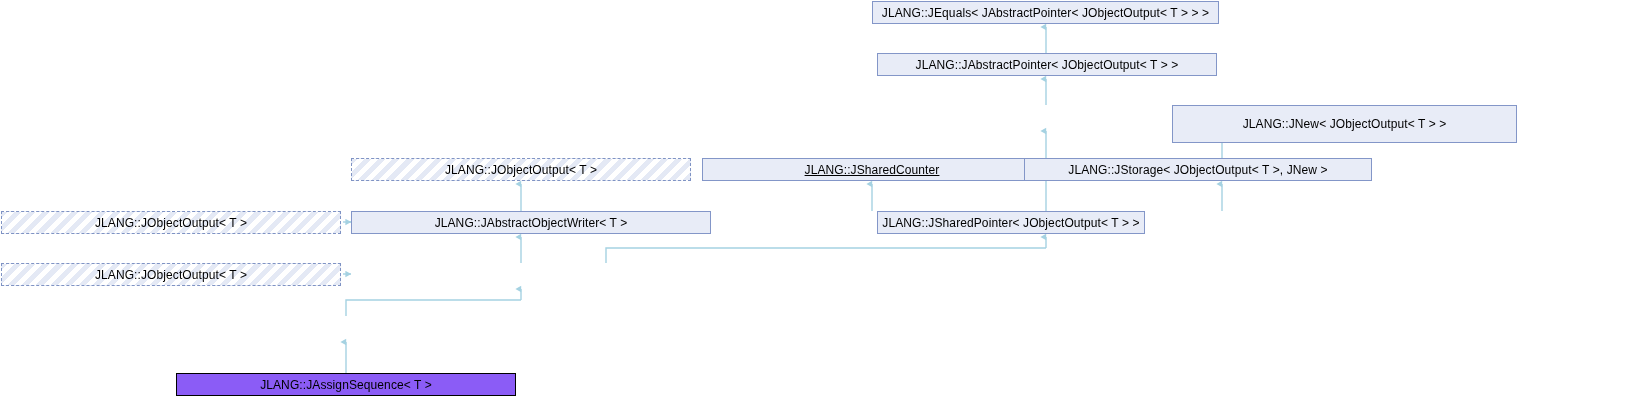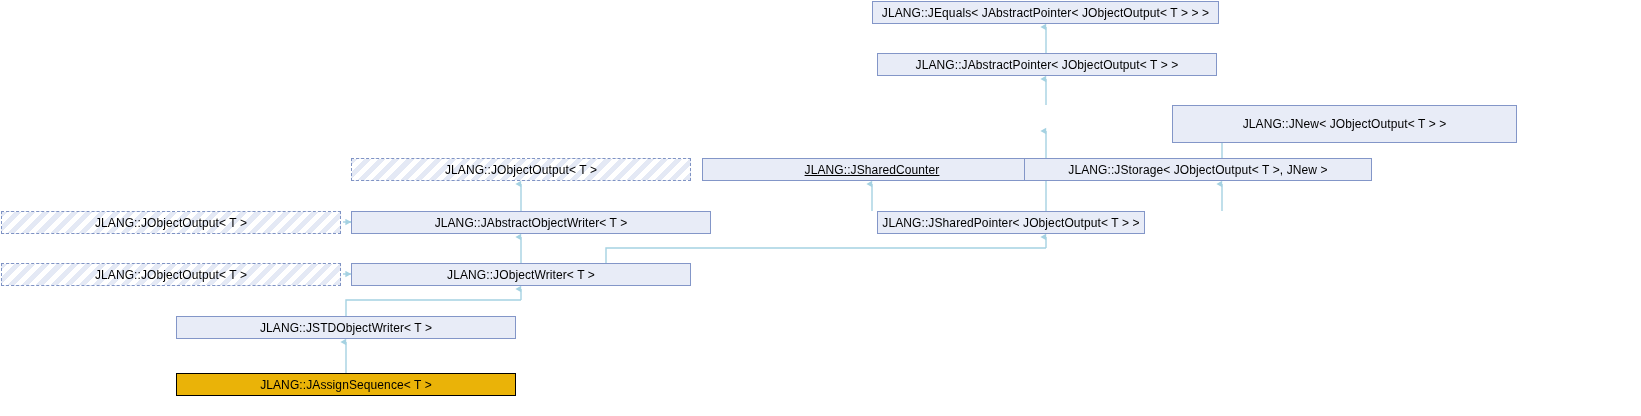--- a/index.html
+++ b/index.html
@@ -33,21 +33,21 @@
     white-space: nowrap;
     letter-spacing: 0.1px;
   }
   
   .node.solid {
     background: #e8ecf7;
     border: 1px solid #8396c8;
   }
   
   .node.current {
-    background: #eab308;
+    background: #8b5cf6;
     border: 1px solid #000000;
   }
   
   .node.hatched {
     border: 1px dashed #7f93c4;
     background-color: #ffffff;
     background-image: repeating-linear-gradient(
       -45deg,
       #e4e9f5 0px,
       #e4e9f5 5px,
@@ -128,19 +128,17 @@
   <div class="node solid" style="left:1024px;top:158px;width:348px;height:23px;">JLANG::JStorage&lt; JObjectOutput&lt; T &gt;, JNew &gt;</div>
 
   <div class="node hatched" style="left:1px;top:211px;width:340px;height:23px;">JLANG::JObjectOutput&lt; T &gt;</div>
 
   <div class="node solid" style="left:351px;top:211px;width:360px;height:23px;">JLANG::JAbstractObjectWriter&lt; T &gt;</div>
 
   <div class="node solid" style="left:877px;top:211px;width:268px;height:23px;">JLANG::JSharedPointer&lt; JObjectOutput&lt; T &gt; &gt;</div>
 
   <div class="node hatched" style="left:1px;top:263px;width:340px;height:23px;">JLANG::JObjectOutput&lt; T &gt;</div>
 
-  <div class="node solid" style="left:351px;top:263px;width:340px;height:23px;">JLANG::JObjectWriter&lt; T &gt;</div>
 
-  <div class="node solid" style="left:176px;top:316px;width:340px;height:23px;">JLANG::JSTDObjectWriter&lt; T &gt;</div>
 
   <div class="node current" style="left:176px;top:373px;width:340px;height:23px;">JLANG::JAssignSequence&lt; T &gt;</div>
 
 </div>
 
 </body></html>

